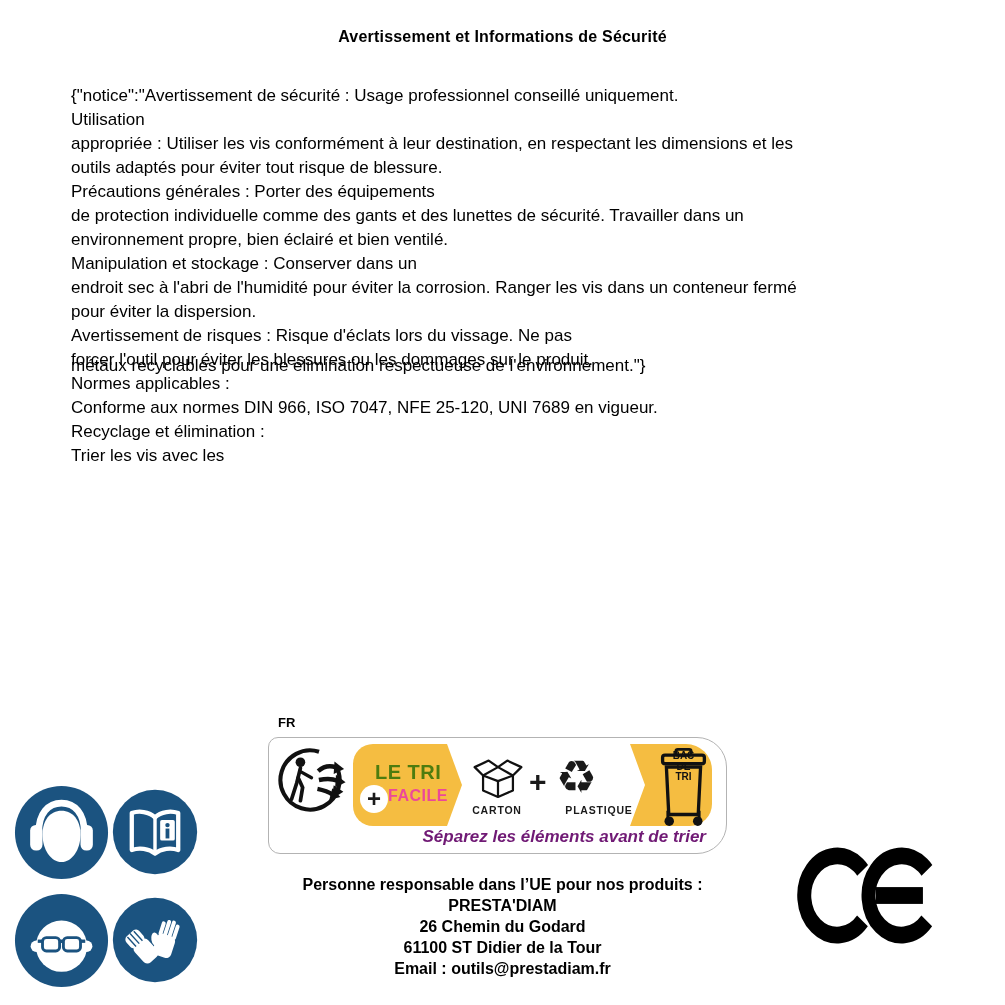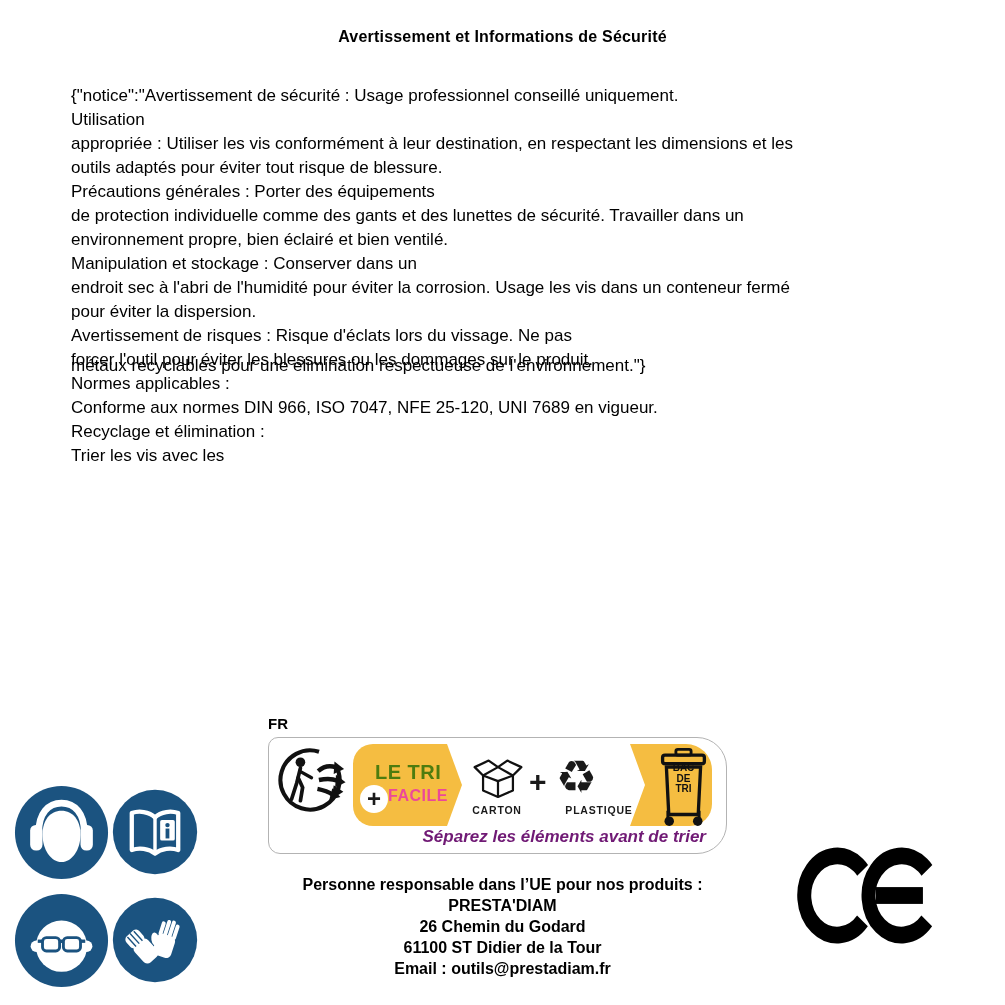--- a/index.html
+++ b/index.html
@@ -10,21 +10,21 @@
              font-size:16px;font-weight:700;letter-spacing:.2px;}
   
   .body-text{position:absolute;left:71px;top:84px;width:880px;font-size:17px;line-height:24px;}
   .body-text .ln{white-space:nowrap;}
   .overlay-ln{position:absolute;left:0;top:270px;white-space:nowrap;}
   
   .picto{position:absolute;}
   .picto svg{display:block;width:100%;height:100%;}
   
   .infotri{position:absolute;left:268px;top:715px;width:460px;height:140px;}
-  .fr-label{position:absolute;left:0;top:0;font-size:15px;font-weight:700;}
+  .fr-label{position:absolute;left:10px;top:0;font-size:13px;font-weight:700;}
   .tri-frame{position:absolute;left:0;top:22px;width:459px;height:117px;box-sizing:border-box;
              background:#fff;border:1.5px solid #b3b3b3;border-radius:10px 30px 30px 12px;}
   .triman{position:absolute;left:8px;top:28px;width:74px;height:82px;}
   .band-a{position:absolute;left:85px;top:29px;width:109px;height:82px;background:#F5BD41;
           border-radius:20px 0 0 20px;
           clip-path:polygon(0 0,calc(100% - 15px) 0,100% 50%,calc(100% - 15px) 100%,0 100%);}
   .arrow-c{position:absolute;left:362px;top:29px;width:82px;height:82px;background:#F5BD41;
            border-radius:0 26px 22px 0;
            clip-path:polygon(0 0,100% 0,100% 100%,0 100%,15px 50%);}
   .tri-word1{position:absolute;left:107px;top:46px;font-size:20px;font-weight:800;letter-spacing:.5px;color:#4d7c0f;}
@@ -32,21 +32,21 @@
                display:flex;align-items:center;justify-content:center;font-size:24px;font-weight:900;color:#1a1a1a;}
   .tri-word2{position:absolute;left:120px;top:72px;font-size:16px;font-weight:800;letter-spacing:.5px;color:#ec4899;}
   .carton-ic{position:absolute;left:202px;top:40px;width:56px;height:47px;}
   .mat-label{position:absolute;font-size:10.5px;font-weight:700;letter-spacing:.8px;text-align:center;color:#1a1a1a;}
   .lab-carton{left:194px;top:89px;width:70px;}
   .lab-plast{left:281px;top:89px;width:76px;margin-left:12px;}
   .plus-big{position:absolute;left:261px;top:50px;font-size:30px;font-weight:900;color:#1a1a1a;}
   .recycle-ic{position:absolute;left:288px;top:38px;font-family:"DejaVu Sans",sans-serif;
               font-size:46px;line-height:48px;color:#1a1a1a;}
   .bin-ic{position:absolute;left:387px;top:33px;width:57px;height:78px;}
-  .bin-label{position:absolute;left:389px;top:48px;width:53px;text-align:center;
+  .bin-label{position:absolute;left:389px;top:36px;width:53px;text-align:center;
              font-size:10px;line-height:10.5px;font-weight:800;color:#111;}
   .bin-label span{display:block;}
   .tagline{position:absolute;right:22px;top:112px;font-size:17px;font-style:italic;font-weight:700;color:#701a75;white-space:nowrap;}
   
   .address{position:absolute;left:250px;top:874px;width:505px;text-align:center;
            font-size:16px;font-weight:700;line-height:21px;}
   
   .ce{position:absolute;left:796px;top:846px;width:150px;height:99px;}
   .ce svg{display:block;width:100%;height:100%;}
 </style>
@@ -59,21 +59,21 @@
 
   <div class="body-text">
     <div class="ln">{"notice":"Avertissement de sécurité : Usage professionnel conseillé uniquement.</div>
     <div class="ln">Utilisation</div>
     <div class="ln">appropriée : Utiliser les vis conformément à leur destination, en respectant les dimensions et les</div>
     <div class="ln">outils adaptés pour éviter tout risque de blessure.</div>
     <div class="ln">Précautions générales : Porter des équipements</div>
     <div class="ln">de protection individuelle comme des gants et des lunettes de sécurité. Travailler dans un</div>
     <div class="ln">environnement propre, bien éclairé et bien ventilé.</div>
     <div class="ln">Manipulation et stockage : Conserver dans un</div>
-    <div class="ln">endroit sec à l'abri de l'humidité pour éviter la corrosion. Usage les vis dans un conteneur fermé</div>
+    <div class="ln">endroit sec à l'abri de l'humidité pour éviter la corrosion. Ranger les vis dans un conteneur fermé</div>
     <div class="ln">pour éviter la dispersion.</div>
     <div class="ln">Avertissement de risques : Risque d'éclats lors du vissage. Ne pas</div>
     <div class="ln">forcer l'outil pour éviter les blessures ou les dommages sur le produit.</div>
     <div class="ln">Normes applicables :</div>
     <div class="ln">Conforme aux normes DIN 966, ISO 7047, NFE 25-120, UNI 7689 en vigueur.</div>
     <div class="ln">Recyclage et élimination :</div>
     <div class="ln">Trier les vis avec les</div>
     <div class="overlay-ln">métaux recyclables pour une élimination respectueuse de l'environnement."}</div>
   </div>
 

